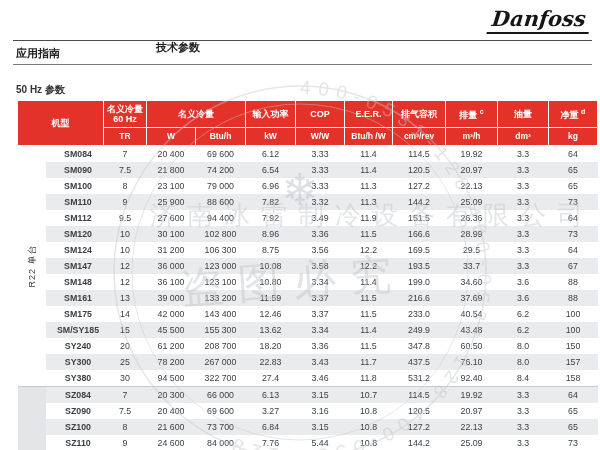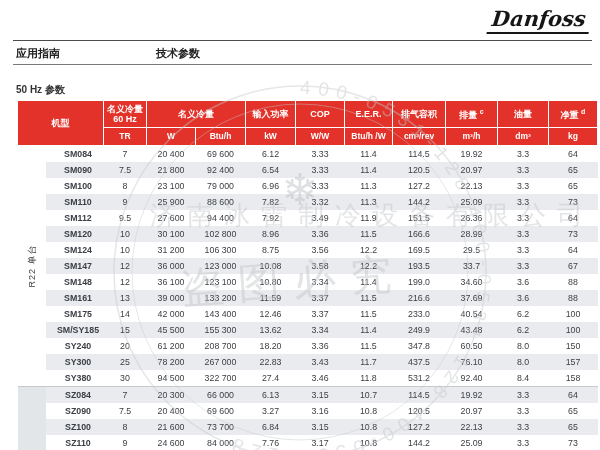--- a/index.html
+++ b/index.html
@@ -10,21 +10,21 @@
   
   .logo{
     position:absolute;top:6px;right:10px;
     font-family:"DejaVu Serif","Liberation Serif",serif;
     font-style:italic;font-weight:bold;font-size:21px;color:#161616;
     transform:skewX(-6deg);padding:0 4px 1px 4px;border-bottom:2px solid #161616;
   }
   .rule1{position:absolute;top:40px;left:13px;right:8px;height:0;border-top:1.5px solid #4c4c4c;}
   .rule2{position:absolute;top:64px;left:13px;right:8px;height:0;border-top:1px solid #7a7a7a;}
   .doc-head-left{position:absolute;top:46px;left:16px;font-size:11px;font-weight:bold;color:#222;}
-  .doc-head-center{position:absolute;top:46px;left:156px;font-size:11px;font-weight:bold;color:#222;}
+  .doc-head-center{position:absolute;top:40px;left:156px;font-size:11px;font-weight:bold;color:#222;}
   .section-title{position:absolute;top:83px;left:16px;font-size:10px;color:#333;font-weight:bold;}
   
   .spec-table{
     position:absolute;left:17px;top:100px;width:580px;
     border-collapse:collapse;table-layout:fixed;
   }
   .spec-table th{
     background:#e23229;color:#ffffff;font-weight:bold;
     border:1px solid #ffffff;padding:0;line-height:1.15;
     font-size:9px;text-align:center;vertical-align:middle;
@@ -120,21 +120,21 @@
           <td>11.4</td>
           <td>114.5</td>
           <td>19.92</td>
           <td>3.3</td>
           <td>64</td>
         </tr>
         <tr>
           <td class="model">SM090</td>
           <td>7.5</td>
           <td>21 800</td>
-          <td>92 400</td>
+          <td>74 200</td>
           <td>6.54</td>
           <td>3.33</td>
           <td>11.4</td>
           <td>120.5</td>
           <td>20.97</td>
           <td>3.3</td>
           <td>65</td>
         </tr>
         <tr>
           <td class="model">SM100</td>
@@ -346,21 +346,21 @@
           <td>22.13</td>
           <td>3.3</td>
           <td>65</td>
         </tr>
         <tr>
           <td class="model">SZ110</td>
           <td>9</td>
           <td>24 600</td>
           <td>84 000</td>
           <td>7.76</td>
-          <td>3.17</td>
+          <td>5.44</td>
           <td>10.8</td>
           <td>144.2</td>
           <td>25.09</td>
           <td>3.3</td>
           <td>73</td>
         </tr>
       </tbody>
   </table>
 
   <svg class="watermark" viewBox="0 0 600 450" width="600" height="450">

